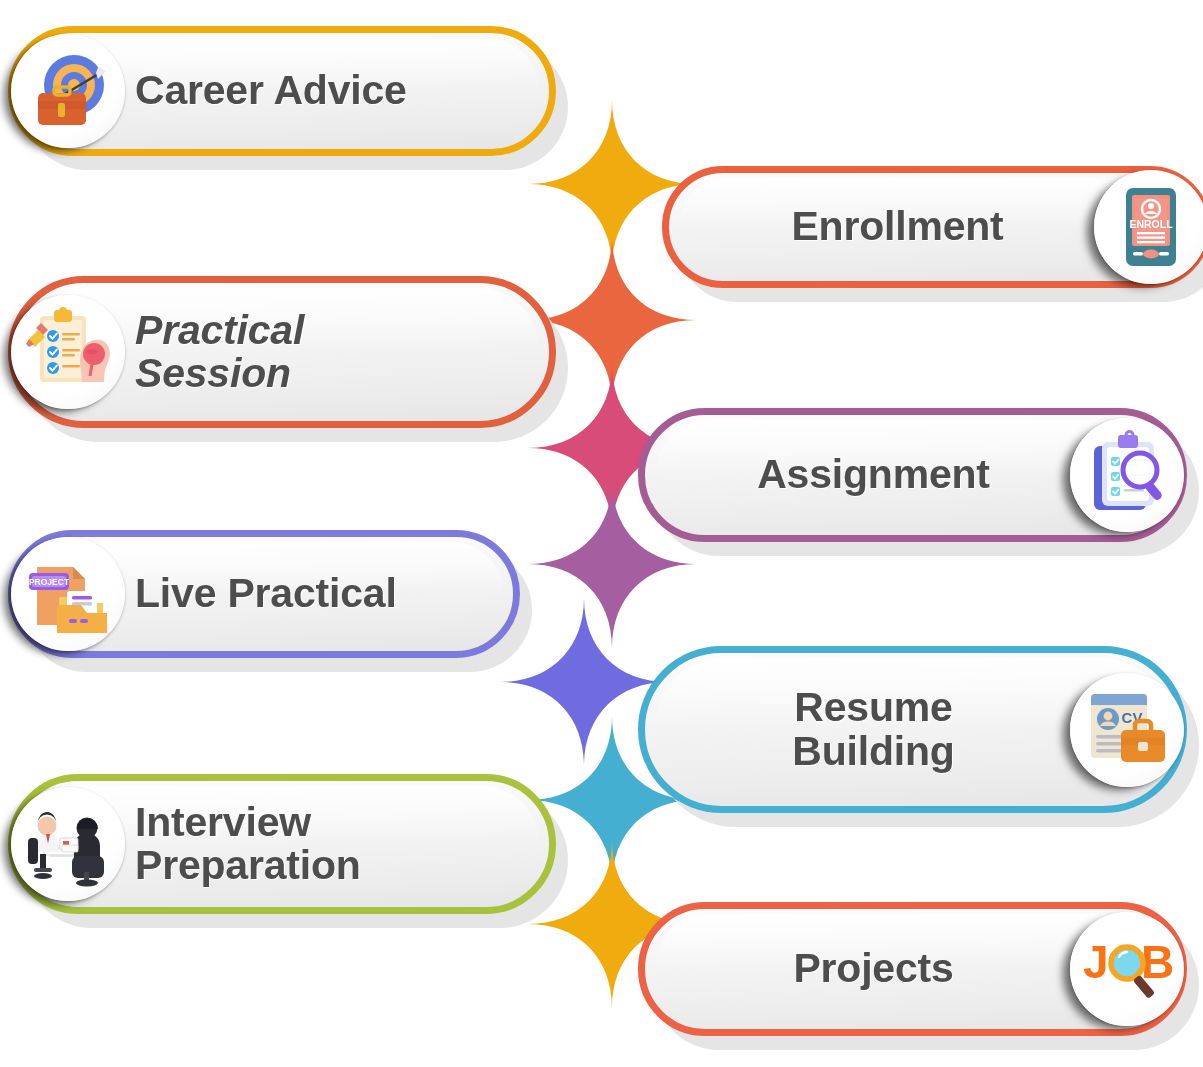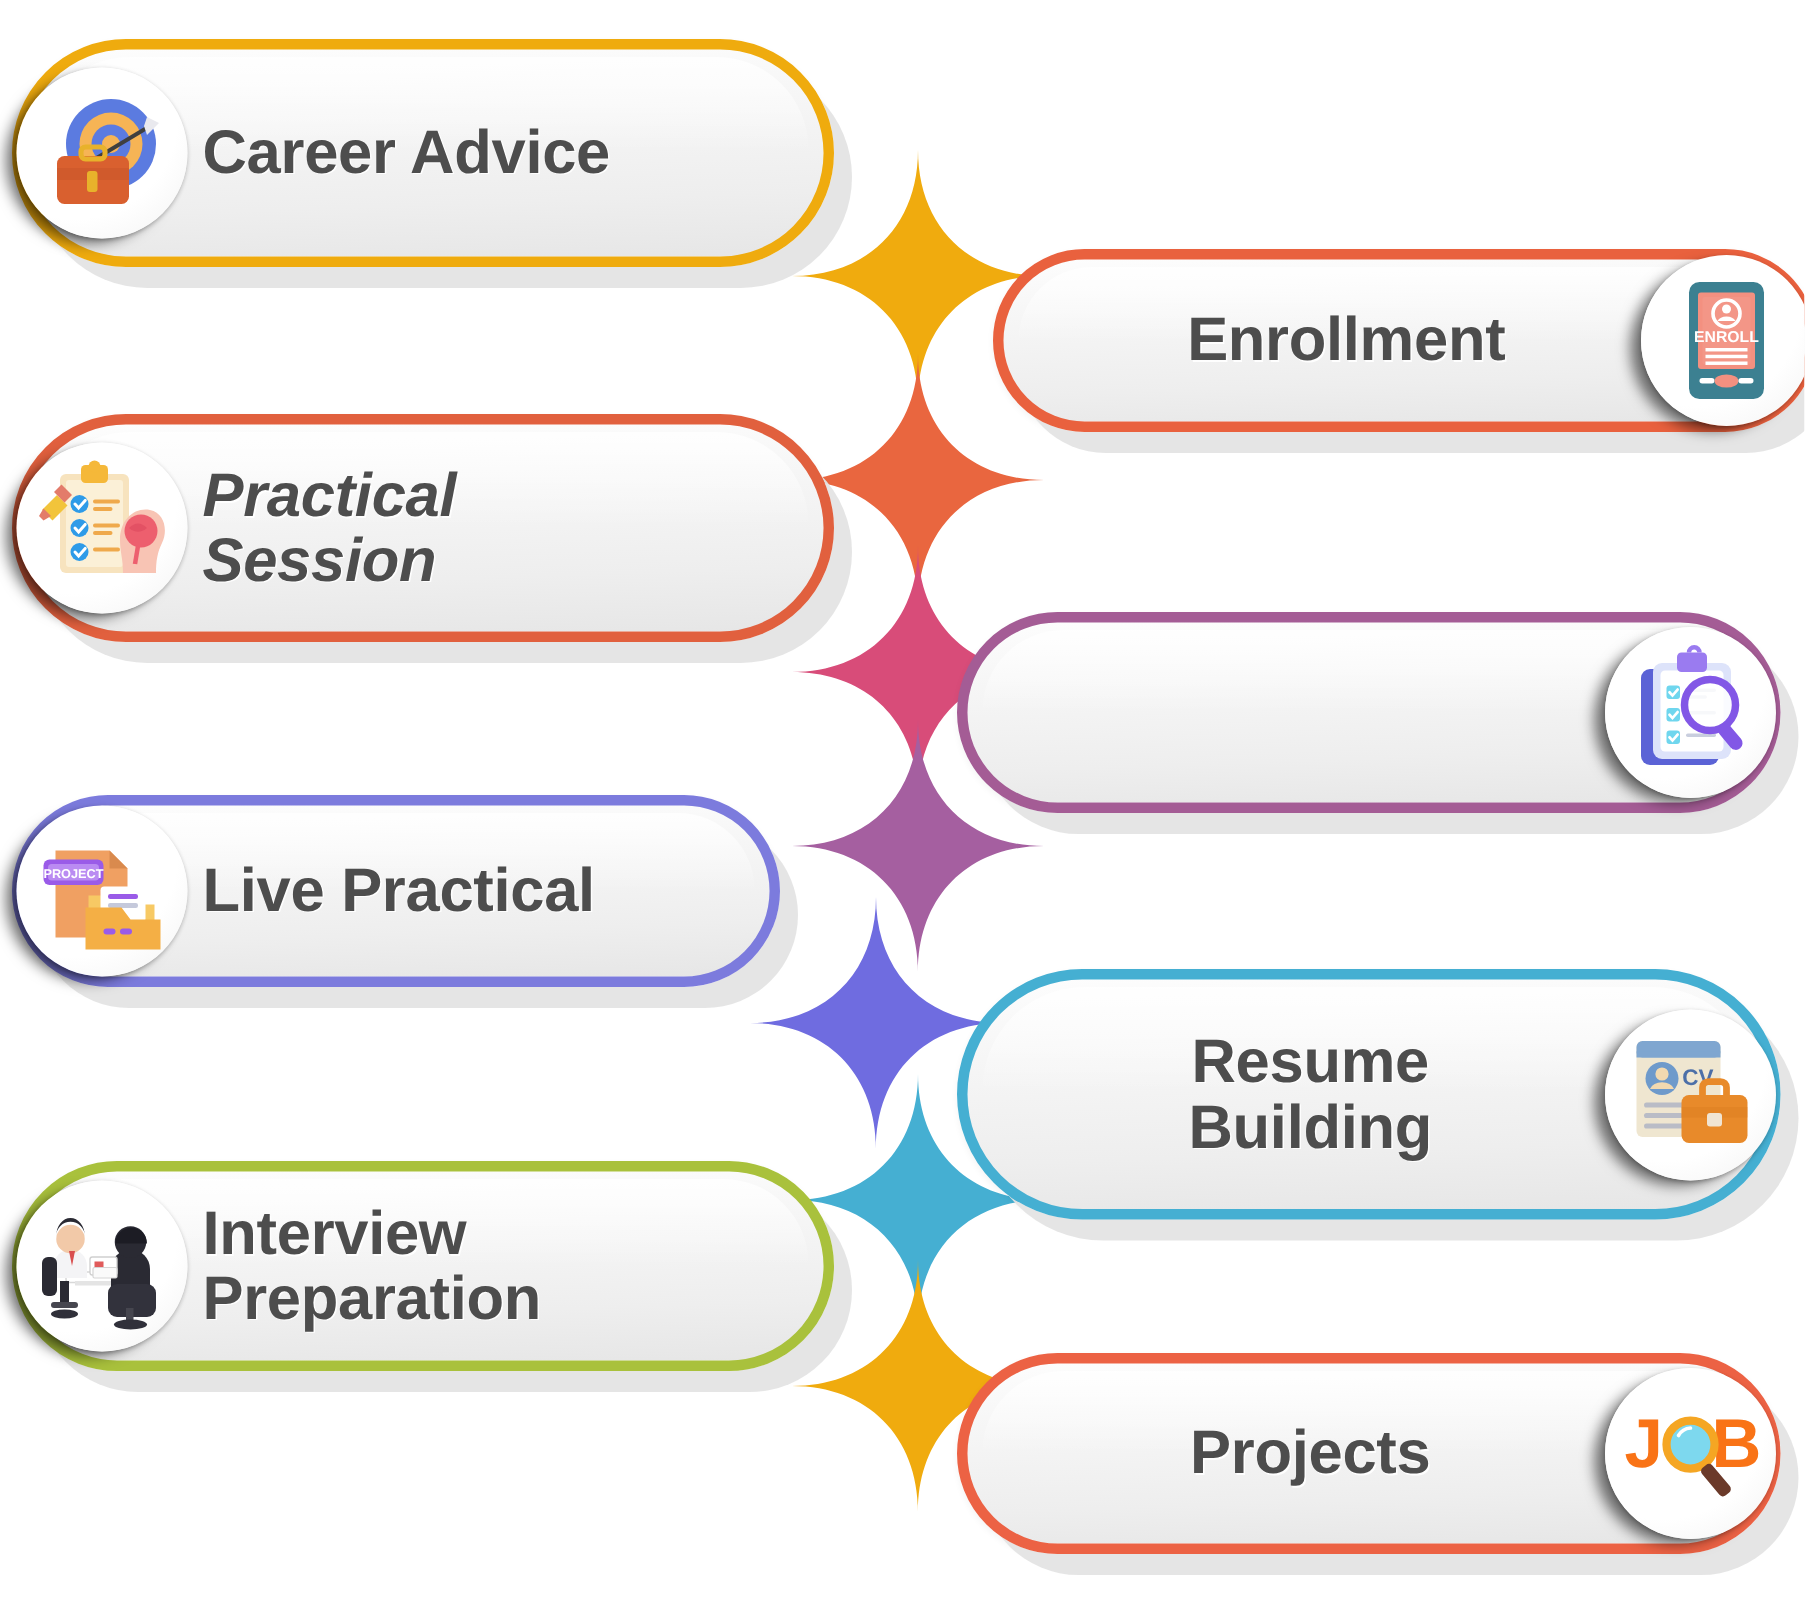--- a/index.html
+++ b/index.html
@@ -87,21 +87,21 @@
     z-index: 8;
     box-shadow:
       -9px 5px 9px -2px rgba(0,0,0,0.55),
       0 1px 3px rgba(0,0,0,0.25);
   }
   .icon-badge svg { display: block; }
   .pill.left  .icon-badge { left: -4px; }
   .pill.right .icon-badge { right: -4px; }
 
   
-  #p0 { left: 8px;   top: 26px;  width: 548px; height: 152px; border-width: 7px; }
+  #p0 { left: 8px;   top: 26px;  width: 548px; height: 130px; border-width: 7px; }
   #p1 { left: 662px; top: 166px; width: 549px; height: 122px; border-width: 7px; }
   #p2 { left: 8px;   top: 276px; width: 548px; height: 152px; border-width: 7px; }
   #p3 { left: 638px; top: 408px; width: 549px; height: 134px; border-width: 7px; }
   #p4 { left: 8px;   top: 530px; width: 512px; height: 128px; border-width: 7px; }
   #p5 { left: 638px; top: 646px; width: 549px; height: 167px; border-width: 7px; align-items: center; }
   #p6 { left: 8px;   top: 774px; width: 548px; height: 140px; border-width: 7px; }
   #p7 { left: 638px; top: 902px; width: 549px; height: 134px; border-width: 7px; }
 </style>
 </head>
 <body>
@@ -207,20 +207,21 @@
         <circle cx="72" cy="48" r="11" fill="#ED5F6E"></circle>
         <path d="M64 46 q6 -6 12 0 q-6 5 -12 0" fill="#D9435A" opacity="0.5"></path>
         <path d="M70 58 l-2 12" stroke="#ED5F6E" stroke-width="3" fill="none"></path>
       </svg>
     </div>
     <div class="pill-label">Practical
 Session</div>
   </div>
 
   <div class="pill right" id="p3" style="border-color: rgb(164, 92, 149);">
+    <div class="pill-label">Assignment</div>
     <div class="icon-badge">
       <svg width="90" height="90" viewBox="0 0 90 90">
         <rect x="12" y="16" width="52" height="64" rx="6" fill="#5B63D6"></rect>
         <rect x="20" y="12" width="52" height="64" rx="6" fill="#DDE3FA"></rect>
         <rect x="25" y="17" width="42" height="54" rx="3" fill="#ffffff"></rect>
         <rect x="36" y="5" width="20" height="13" rx="3" fill="#9A7BF0"></rect>
         <path d="M44 5 a3.5 3.5 0 0 1 7 0" fill="none" stroke="#9A7BF0" stroke-width="3"></path>
         <rect x="29" y="27" width="9" height="9" rx="2" fill="#6FD6EE"></rect>
         <path d="M31 31.5 l2 2.2 l3.4 -4" stroke="#fff" stroke-width="1.8" fill="none" stroke-linecap="round"></path>
         <rect x="42" y="29" width="20" height="2.4" rx="1.2" fill="#C9CEDE"></rect>

